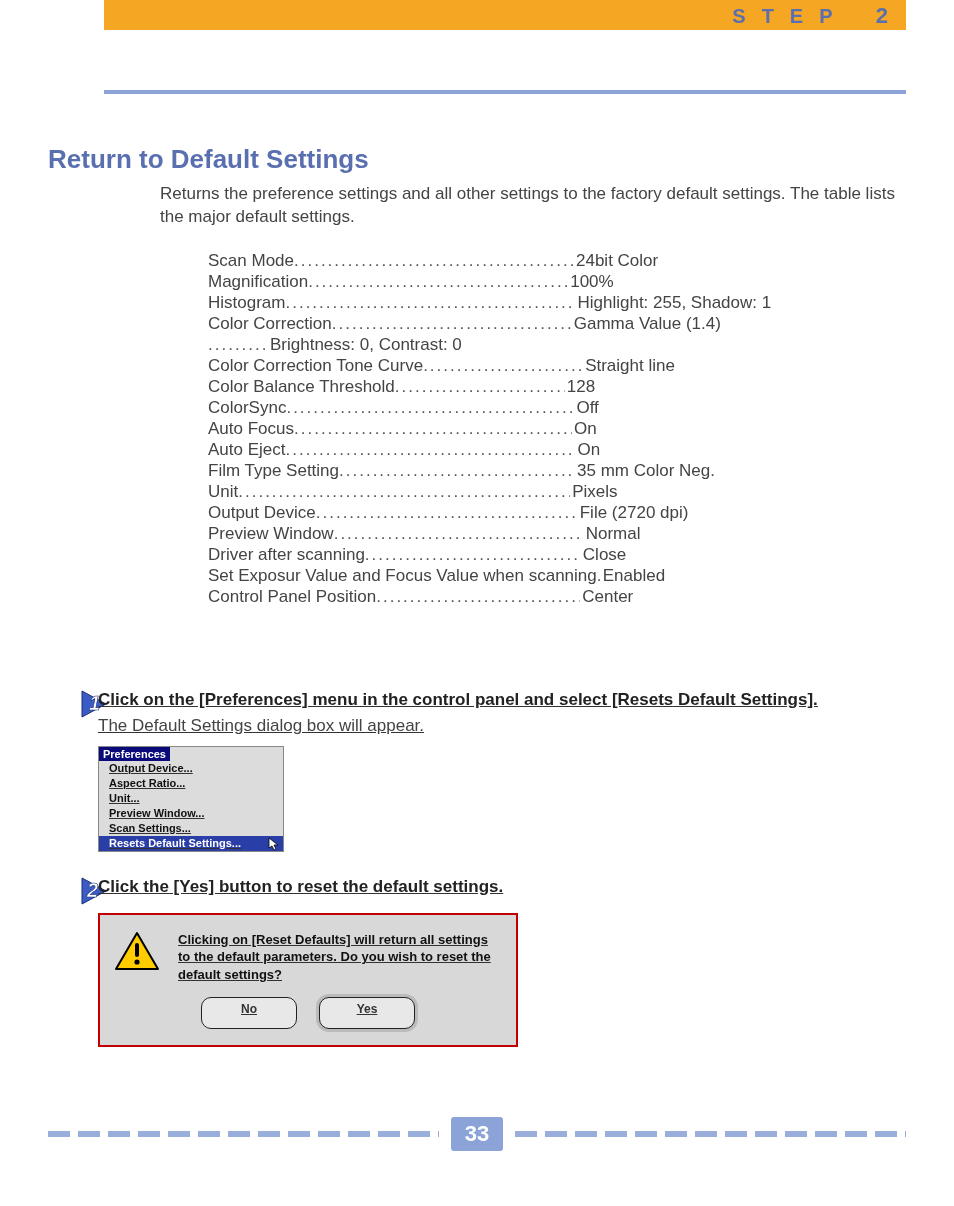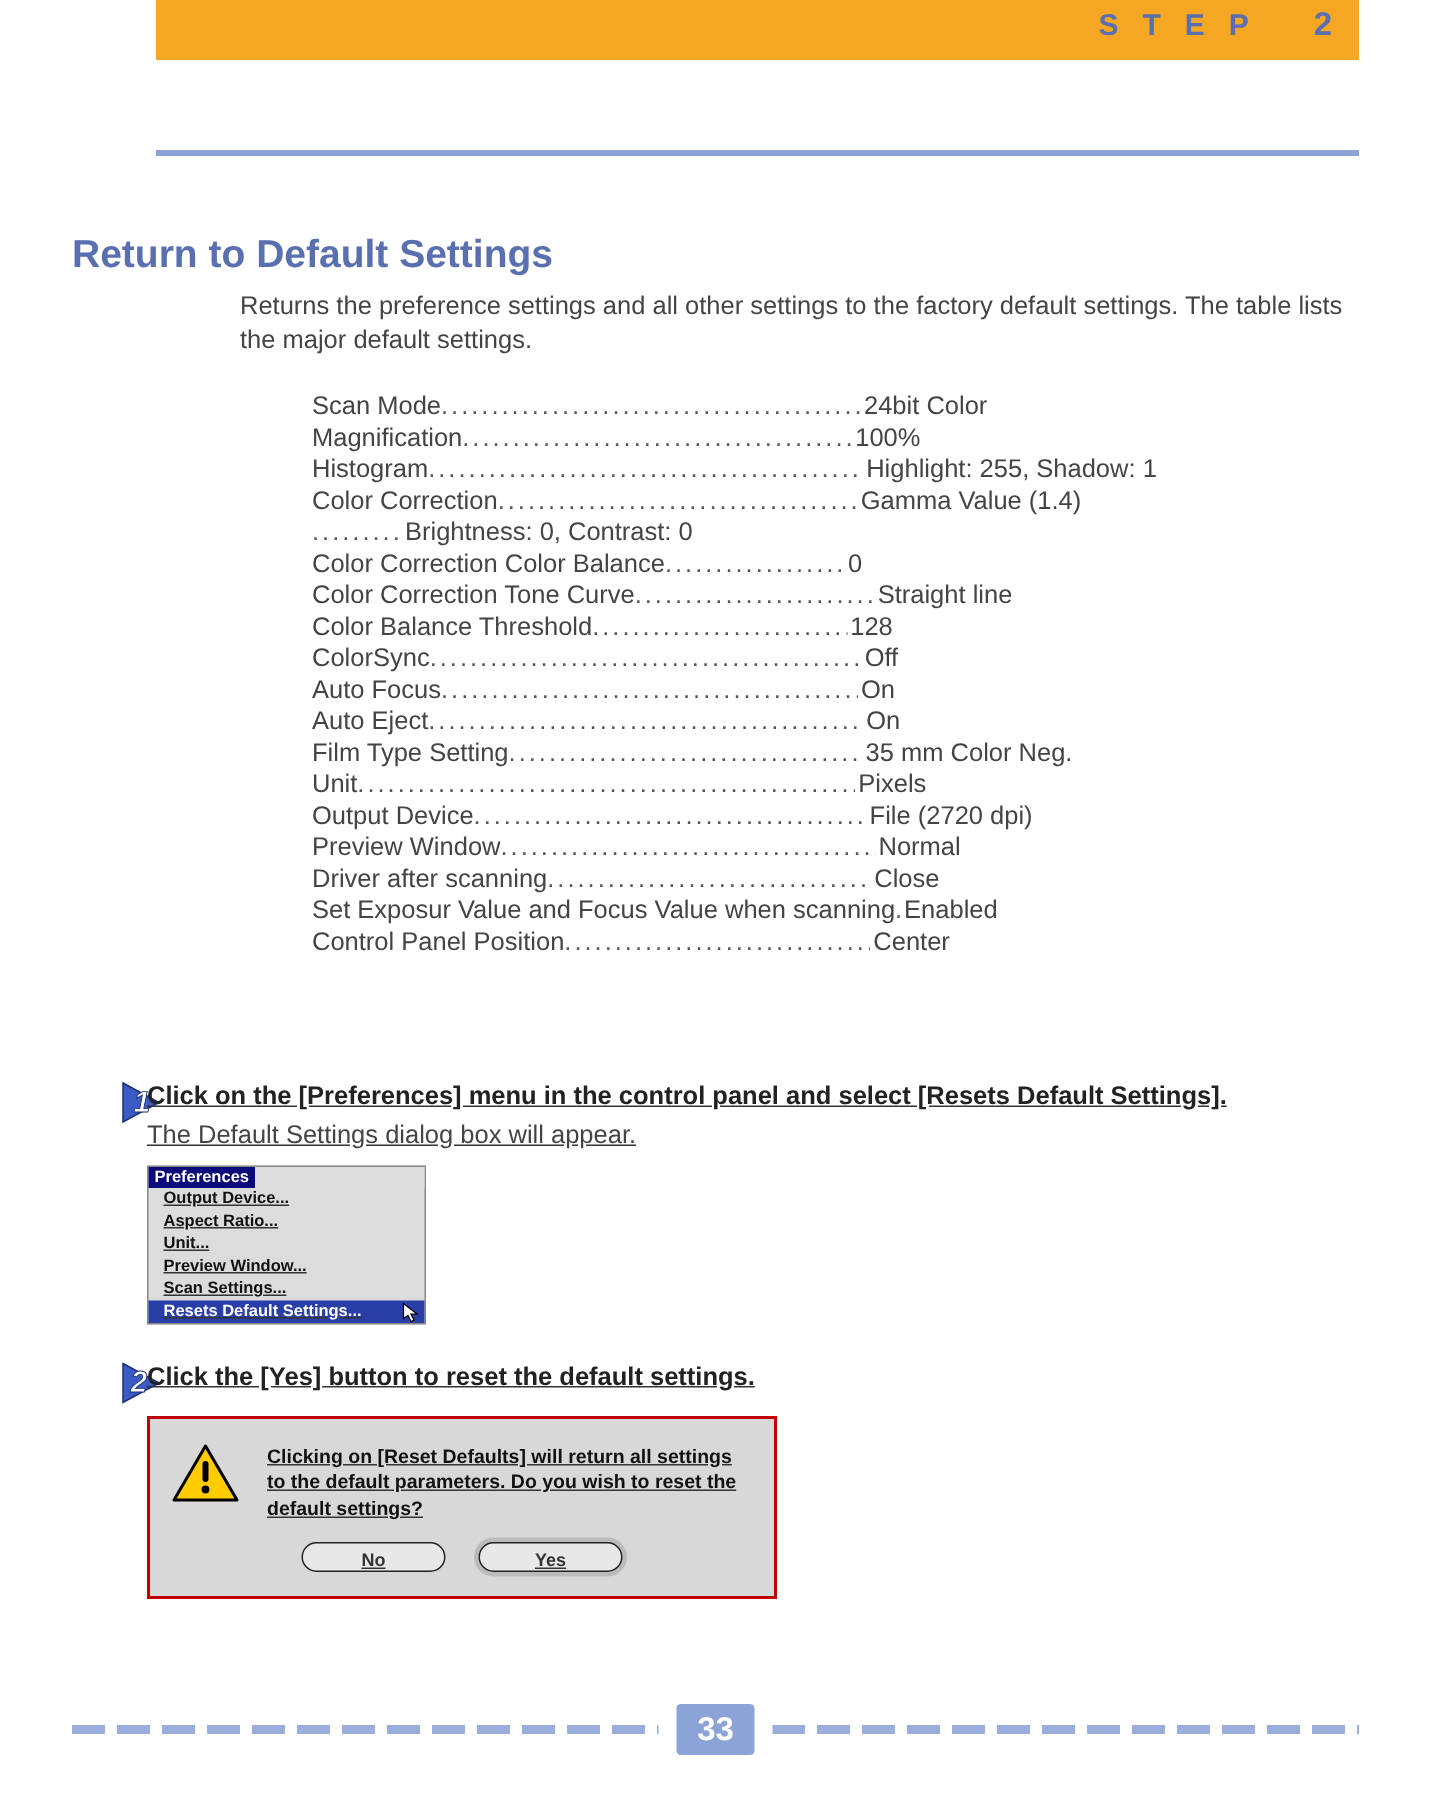--- a/index.html
+++ b/index.html
@@ -6,21 +6,21 @@
   body {
     margin: 0;
     padding: 0;
     font-family: "Frutiger", "Myriad Pro", "Segoe UI", Arial, sans-serif;
     color: #333;
     background: #fff;
     width: 954px;
   }
   .page { padding: 0 48px 40px 48px; }
   .top-bar {
-    height: 40px;
+    height: 30px;
     background: #f5a623;
     margin: 0 0 6px 56px;
     position: relative;
   }
   .step-label {
     position: absolute;
     right: 18px; top: 0;
     height: 30px;
     line-height: 32px;
     font-weight: 900;
@@ -167,21 +167,21 @@
     line-height: 1.35;
   }
   .dialog-buttons {
     display: flex;
     justify-content: center;
     gap: 22px;
     margin-top: 14px;
   }
   .dlg-btn {
     width: 96px;
-    height: 20px;
+    height: 32px;
     border: 1px solid #222;
     background: #e8e8e8;
     border-radius: 10px;
     font-weight: 700;
     font-size: 12px;
     text-align: center;
     line-height: 22px;
   }
   .dlg-btn.default {
     box-shadow: 0 0 0 3px #bbb;
@@ -243,25 +243,20 @@
           <span class="val">Highlight: 255, Shadow: 1</span>
         </div>
         <div class="drow">
           <span class="label">Color Correction</span>
           <span class="dots dots-w4"></span>
           <span class="val">Gamma Value (1.4)</span>
         </div>
         <div class="drow">
           <span class="dots dots-w5"></span>
           <span class="val">Brightness: 0, Contrast: 0</span>
-        </div>
-        <div class="drow">
-          <span class="label">Color Correction Color Balance</span>
-          <span class="dots dots-w6"></span>
-          <span class="val">0</span>
         </div>
         <div class="drow">
           <span class="label">Color Correction Tone Curve</span>
           <span class="dots dots-w7"></span>
           <span class="val">Straight line</span>
         </div>
         <div class="drow">
           <span class="label">Color Balance Threshold</span>
           <span class="dots dots-w8"></span>
           <span class="val">128</span>

